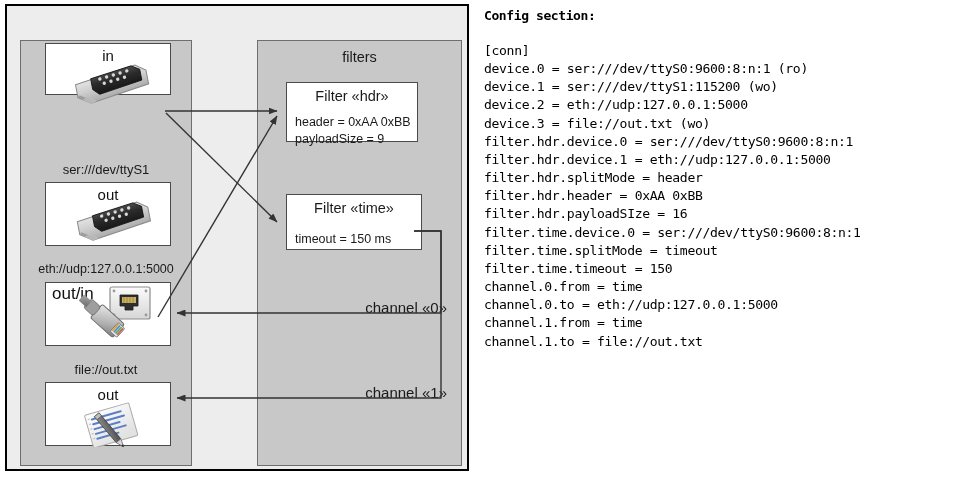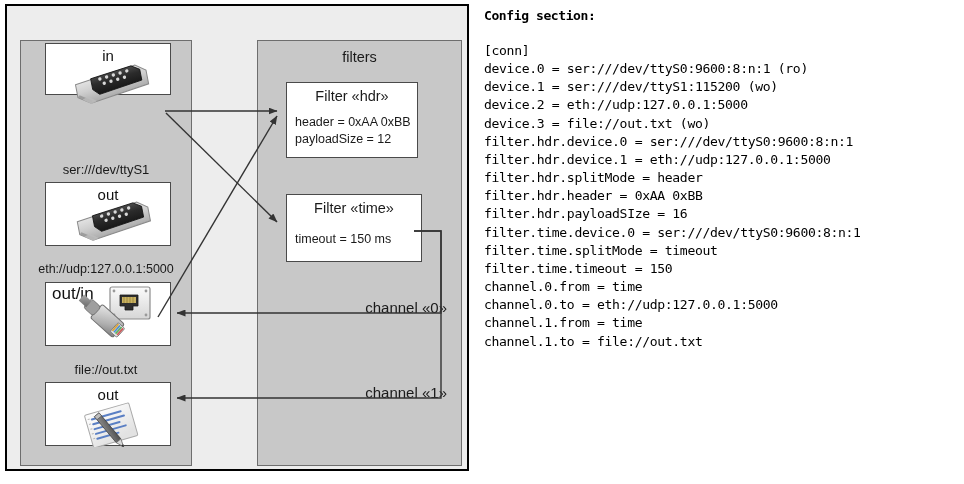--- a/index.html
+++ b/index.html
@@ -324,27 +324,27 @@
           <g transform="rotate(-40 40 22)">
             <rect x="26" y="2" width="6" height="34" fill="url(#penGrad)" stroke="#3c3c3c" stroke-width="0.7"></rect>
             <path d="M26 36 L32 36 L29 44 Z" fill="#d8d8d8" stroke="#636363" stroke-width="0.7"></path>
             <path d="M27.6 41.5 L30.4 41.5 L29 44 Z" fill="#2b2b2b"></path>
             <rect x="26" y="2" width="6" height="4" fill="#bdbdbd" stroke="#4f4f4f" stroke-width="0.6"></rect>
           </g>
         </svg>
       </div>
     </div>
 
-    <div class="filter-box" style="left:279px; top:76px; width:132px; height:76px;">
+    <div class="filter-box" style="left:279px; top:76px; width:132px; height:60px;">
       <div class="filter-title">Filter «hdr»</div>
       <div class="filter-prop" style="top:32px;">header = 0xAA 0xBB</div>
-      <div class="filter-prop" style="top:49px;">payloadSize = 12</div>
-    </div>
-
-    <div class="filter-box" style="left:279px; top:188px; width:136px; height:68px;">
+      <div class="filter-prop" style="top:49px;">payloadSize = 9</div>
+    </div>
+
+    <div class="filter-box" style="left:279px; top:188px; width:136px; height:56px;">
       <div class="filter-title">Filter «time»</div>
       <div class="filter-prop" style="top:37px;text-align:center;">timeout = 150 ms</div>
     </div>
 
     <div class="channel-label" style="left:250px; top:293px; width:190px;">channel «0»</div>
     <div class="channel-label" style="left:250px; top:378px; width:190px;">channel «1»</div>
   </div>
 
   <svg id="connectors">
     <defs>

